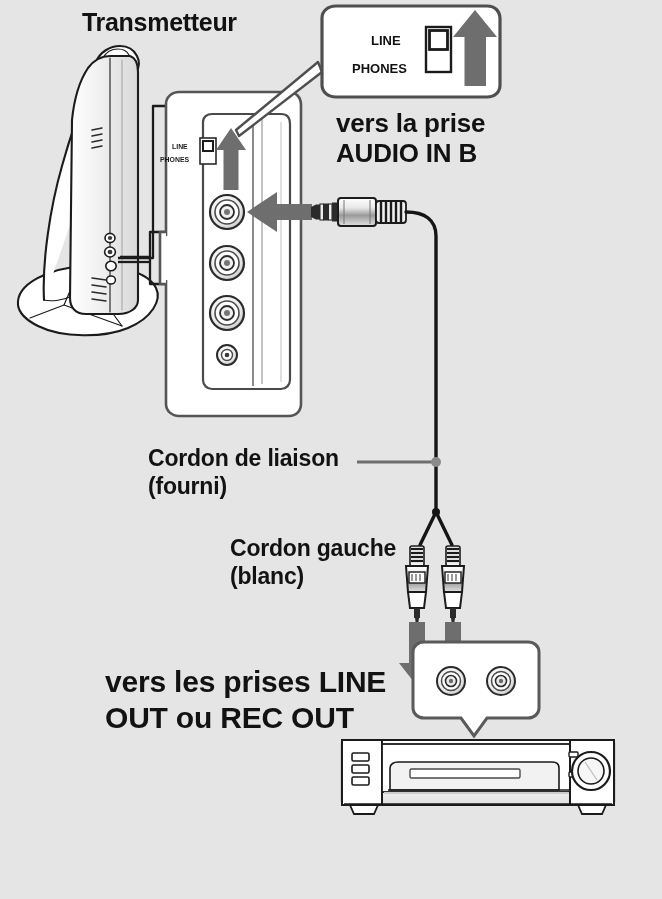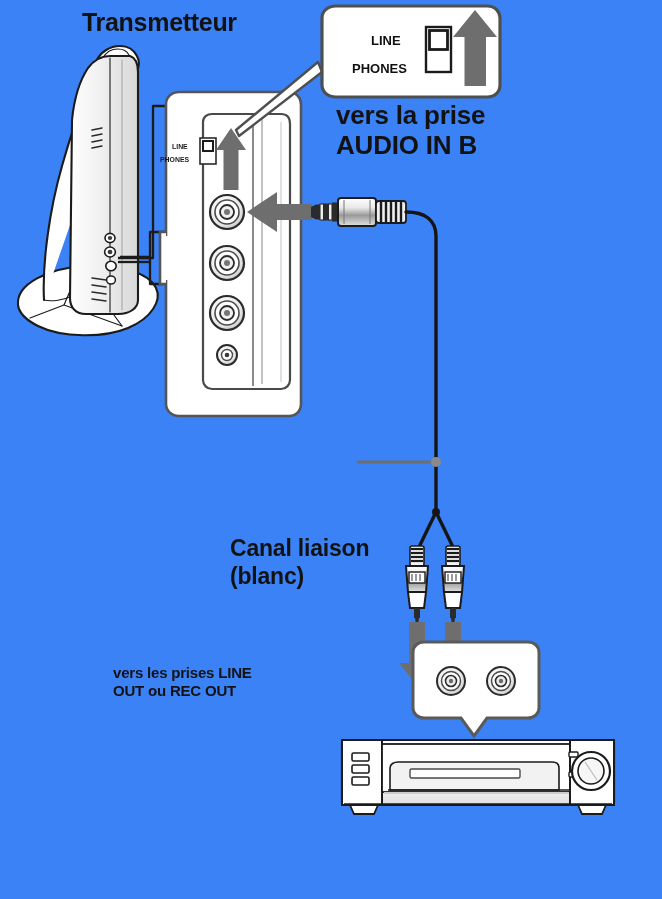--- a/index.html
+++ b/index.html
@@ -8,43 +8,43 @@
     padding: 0;
     background: #ffffff;
   }
   body {
     font-family: "Liberation Sans", sans-serif;
   }
   #stage {
     position: relative;
     width: 662px;
     height: 899px;
-    background: #3b82f6;
+    background: #e5e5e5;
     overflow: hidden;
   }
   #stage svg {
     position: absolute;
     left: 0;
     top: 0;
   }
   .lbl {
     position: absolute;
     font-family: "Liberation Sans", sans-serif;
     font-weight: bold;
     color: #121212;
     line-height: 1.14;
     white-space: pre;
     letter-spacing: -0.2px;
   }
   .lbl-title   { font-size: 25px; left: 82px;  top: 8px;  letter-spacing: -0.3px; }
-  .lbl-audio   { font-size: 26px; left: 336px; top: 100px; line-height: 1.16; }
+  .lbl-audio   { font-size: 26px; left: 336px; top: 108px; line-height: 1.16; }
   .lbl-cordon  { font-size: 23px; left: 148px; top: 445px; line-height: 1.2; }
   .lbl-gauche  { font-size: 23px; left: 230px; top: 535px; line-height: 1.2; }
   .lbl-droit   { font-size: 23px; left: 527px; top: 534px; line-height: 1.2; }
-  .lbl-lineout { font-size: 15px; left: 113px; top: 664px; line-height: 1.2; }
+  .lbl-lineout { font-size: 30px; left: 105px; top: 664px; line-height: 1.2; }
   .lbl-chaine  { font-size: 23px; left: 270px; top: 832px; line-height: 1.22; }
 
   .bubble-txt {
     position: absolute;
     font-family: "Liberation Sans", sans-serif;
     font-weight: bold;
     color: #111;
     font-size: 13px;
     white-space: pre;
   }
@@ -363,21 +363,23 @@
       <path d="M350 805 L378 805 L374 814 L354 814 Z" fill="#ffffff" stroke="#1b1b1b" stroke-width="1.8"></path>
       <path d="M578 805 L606 805 L602 814 L582 814 Z" fill="#ffffff" stroke="#1b1b1b" stroke-width="1.8"></path>
       <path d="M344 804 L612 804" stroke="#1b1b1b" stroke-width="1.4"></path>
     </g>
 
   </svg>
 
   <div class="lbl lbl-title">Transmetteur</div>
   <div class="lbl lbl-audio">vers la prise
 AUDIO IN B</div>
-  <div class="lbl lbl-gauche">Canal liaison
+  <div class="lbl lbl-cordon">Cordon de liaison
+(fourni)</div>
+  <div class="lbl lbl-gauche">Cordon gauche
 (blanc)</div>
   <div class="lbl lbl-lineout">vers les prises LINE
 OUT ou REC OUT</div>
 
   <div class="bubble-txt bt-line">LINE</div>
   <div class="bubble-txt bt-phones">PHONES</div>
 
   <div class="panel-txt pt-line">LINE</div>
   <div class="panel-txt pt-phones">PHONES</div>
 

